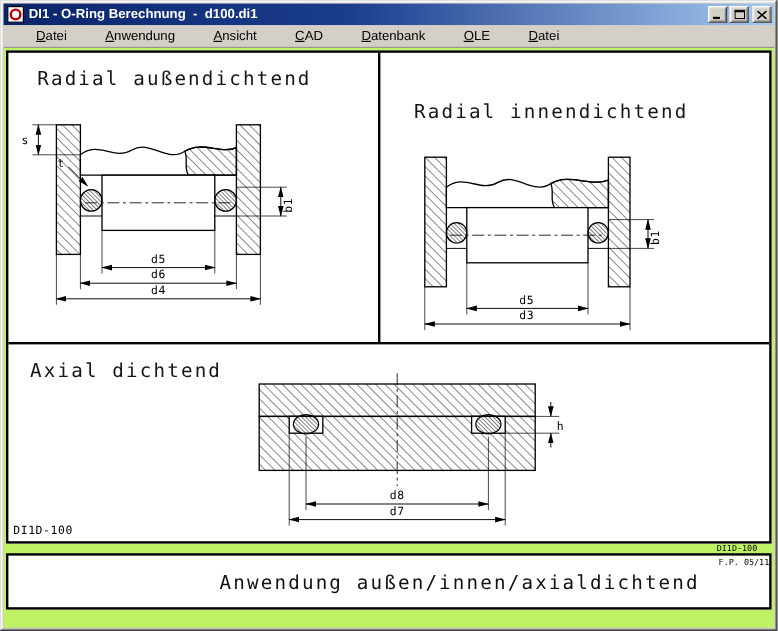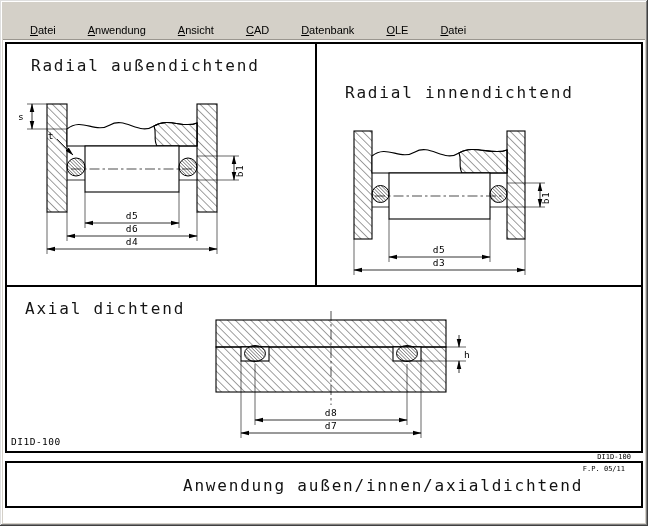--- a/index.html
+++ b/index.html
@@ -18,38 +18,38 @@
     border:1px solid; border-color:#fff #404040 #404040 #fff;
     box-shadow: inset 1px 1px 0 #dfdfdf, inset -1px -1px 0 #808080;
     display:flex; align-items:center; justify-content:center; margin-left:2px; }
   .win-btn.close { margin-left:3px; }
   .menubar { position:absolute; left:3px; right:3px; top:21px; height:19px;
     background:#d4d0c8; display:flex; align-items:center; padding-left:1px;
     border-bottom:1px solid #9a968f; }
   .menu-item { display:inline-block; padding:2px 6px; font-size:11px; color:#000;margin-left:20px; }
   .menu-item::first-letter { text-decoration:underline; }
   .client { position:absolute; left:3px; right:3px; top:40px; bottom:3px;
-    background:#ffffff; overflow:hidden; }
+    background:#bef264; overflow:hidden; }
   .page { position:absolute; left:2px; top:2px; width:638px; }
   .drawing-frame { width:638px; height:411px; border:2px solid #000; background:#fff;
     display:flex; flex-direction:column; }
   .top-row { display:flex; height:243px; border-bottom:2px solid #000; }
   .panel-tl { width:310px; border-right:2px solid #000; }
   .panel-tr { flex:1;margin-top:27px; }
   .panel-bottom { flex:1; }
   .panel-tl svg, .panel-tr svg, .panel-bottom svg { display:block; }
   .substrip { height:8px; position:relative; }
   .substrip span { position:absolute; right:12px; top:0;
     font:7px/8px "DejaVu Sans Mono",monospace; color:#000; }
   .banner { height:47px; border:2px solid #000; background:#fff; position:relative; }
   .logo { position:absolute; left:28px; top:1px; color:#000;
     font-family:"Liberation Serif",serif; font-size:40px; line-height:44px; letter-spacing:3px; }
   .caption { position:absolute; left:176px; top:13px; color:#111;
     font-family:"DejaVu Sans Mono",monospace; font-size:16px; letter-spacing:1.8px; }
-  .ref { position:absolute; right:16px; top:2px; font:7px/8px "DejaVu Sans Mono",monospace; color:#000; }
+  .ref { position:absolute; right:0; top:2px; font:7px/8px "DejaVu Sans Mono",monospace; color:#000; }
   
   .cad-title { font-family:"DejaVu Sans Mono",monospace; font-size:16px; letter-spacing:1.8px; fill:#151515; }
   .dim-label { font-family:"DejaVu Sans Mono",monospace; font-size:9.5px; letter-spacing:.5px; fill:#000; }
   .part    { fill:#fff; stroke:#000; stroke-width:1.1; }
   .hatched { fill:url(#hA); stroke:#000; stroke-width:1.1; }
   .oring   { fill:url(#hB); stroke:#000; stroke-width:1; }
   .ext  { stroke:#000; stroke-width:.6; fill:none; }
   .thin { stroke:#000; stroke-width:.8; fill:none; }
   .dim  { stroke:#000; stroke-width:.8; fill:none; marker-start:url(#ar); marker-end:url(#ar); }
   .dim1 { stroke:#000; stroke-width:.8; fill:none; marker-end:url(#ar); }
@@ -67,20 +67,43 @@
       <line x1="0" y1="0" x2="0" y2="2.4" stroke="#000" stroke-width="0.8"></line>
     </pattern>
     <marker id="ar" viewBox="0 0 10 7" refX="9.3" refY="3.5" markerWidth="9" markerHeight="6.3" orient="auto-start-reverse" markerUnits="userSpaceOnUse">
       <path d="M0,0.9 L10,3.5 L0,6.1 Z" fill="#000"></path>
     </marker>
   </defs>
 </svg>
 
 <div class="window">
 
+  <div class="titlebar">
+    <svg class="app-icon" viewBox="0 0 14 14">
+      <rect x="0.5" y="0.5" width="13" height="13" fill="#fff" stroke="#000"></rect>
+      <circle cx="7" cy="7" r="4" fill="none" stroke="#c00000" stroke-width="2"></circle>
+    </svg>
+    <span class="title-text">DI1 - O-Ring Berechnung  -  d100.di1</span>
+    <span class="win-btn">
+      <svg width="8" height="7">
+          <rect x="0" y="5" width="6" height="2" fill="#000"></rect>
+        </svg>
+    </span>
+    <span class="win-btn">
+      <svg width="9" height="8">
+        <rect x="0.5" y="0.5" width="8" height="7" fill="none" stroke="#000"></rect>
+        <line x1="0" y1="1.5" x2="9" y2="1.5" stroke="#000" stroke-width="1.6"></line>
+      </svg>
+    </span>
+    <span class="win-btn close">
+      <svg width="8" height="7">
+        <path d="M0,0 L8,7 M8,0 L0,7" stroke="#000" stroke-width="1.4"></path>
+      </svg>
+    </span>
+  </div>
 
   <div class="menubar">
     <span class="menu-item">Datei</span>
     <span class="menu-item">Anwendung</span>
     <span class="menu-item">Ansicht</span>
     <span class="menu-item">CAD</span>
     <span class="menu-item">Datenbank</span>
     <span class="menu-item">OLE</span>
     <span class="menu-item">Datei</span>
   </div>

